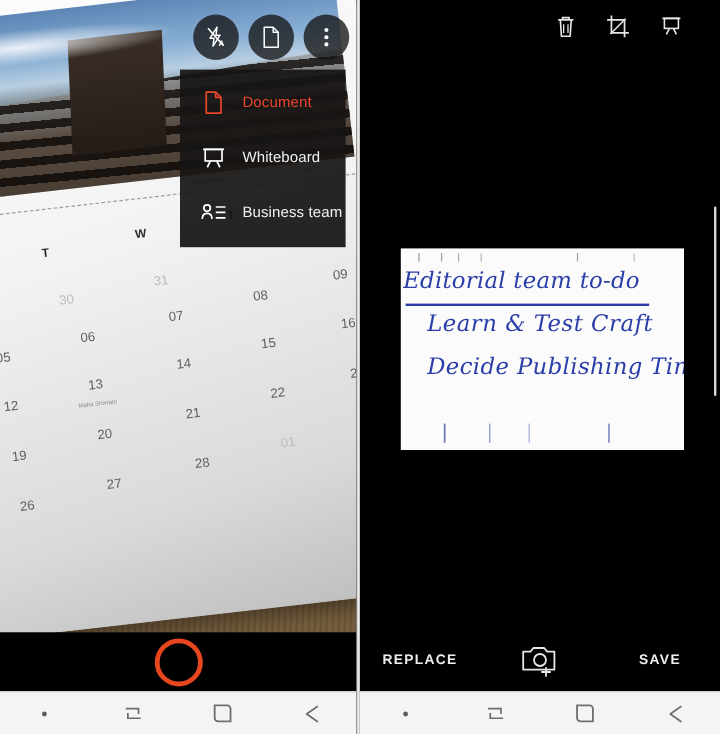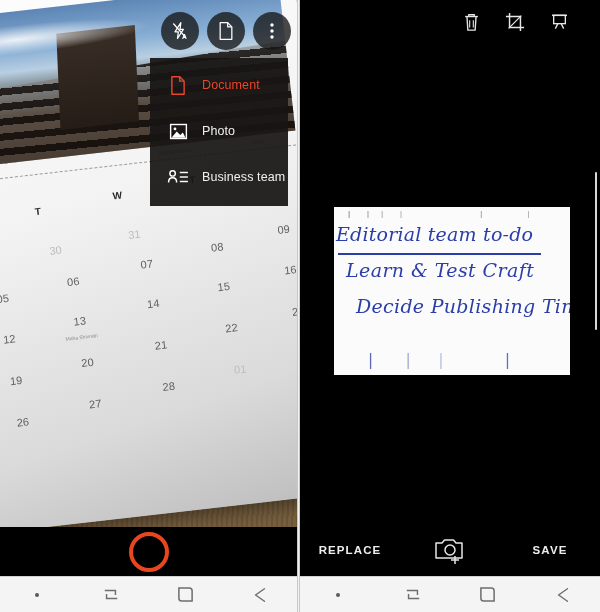--- a/index.html
+++ b/index.html
@@ -277,21 +277,21 @@
     letter-spacing: 0.2px;
   }
   .scan-underline {
     position: absolute;
     left: 4px; top: 46px;
     width: 203px;
     height: 1.6px;
     background: #2b3da8;
   }
   .scan-l2 {
-    left: 12px; top: 52px;
+    left: 22px; top: 52px;
     font-size: 19px;
     letter-spacing: 0.4px;
   }
   .scan-l3 {
     left: 22px; top: 88px;
     font-size: 19px;
     letter-spacing: 0.3px;
   }
   .scrollbar-track {
     position: absolute;
@@ -440,31 +440,32 @@
       <div class="mode-item active">
         <span class="mode-ic">
           <svg width="18" height="21" viewBox="0 0 20 24">
             <path d="M3 2 h9 l5 5 v15 h-14 z" fill="none" stroke="#e8472a" stroke-width="1.6" stroke-linejoin="round"></path>
             <path d="M12 2 v5 h5" fill="none" stroke="#e8472a" stroke-width="1.6" stroke-linejoin="round"></path>
           </svg>
         </span>
         <span class="mode-label">Document</span>
       </div>
 
-
       <div class="mode-item">
         <span class="mode-ic">
-          <svg width="21" height="21" viewBox="0 0 24 24">
-            <rect x="3" y="4" width="18" height="16" fill="none" stroke="#fff" stroke-width="1.6"></rect>
-            <circle cx="8" cy="9" r="1.6" fill="#fff"></circle>
-            <path d="M4 19 l6-7 4 4 3-3 3 6 z" fill="#fff"></path>
+          <svg width="22" height="21" viewBox="0 0 24 24">
+            <rect x="4" y="4" width="16" height="11" fill="none" stroke="#fff" stroke-width="1.6"></rect>
+            <line x1="2" y1="4" x2="22" y2="4" stroke="#fff" stroke-width="1.8"></line>
+            <line x1="9" y1="15" x2="6" y2="21" stroke="#fff" stroke-width="1.6"></line>
+            <line x1="15" y1="15" x2="18" y2="21" stroke="#fff" stroke-width="1.6"></line>
           </svg>
         </span>
-        <span class="mode-label">Photo</span>
-      </div>
+        <span class="mode-label">Whiteboard</span>
+      </div>
+
 
       <div class="mode-item">
         <span class="mode-ic">
           <svg width="22" height="18" viewBox="0 0 24 20">
             <circle cx="6" cy="6" r="3" fill="none" stroke="#fff" stroke-width="1.6"></circle>
             <path d="M1.5 16 c0-3.4 2-5.2 4.5-5.2 s4.5 1.8 4.5 5.2" fill="none" stroke="#fff" stroke-width="1.6"></path>
             <line x1="14" y1="5" x2="23" y2="5" stroke="#fff" stroke-width="1.6"></line>
             <line x1="14" y1="10" x2="23" y2="10" stroke="#fff" stroke-width="1.6"></line>
             <line x1="14" y1="15" x2="23" y2="15" stroke="#fff" stroke-width="1.6"></line>
           </svg>

